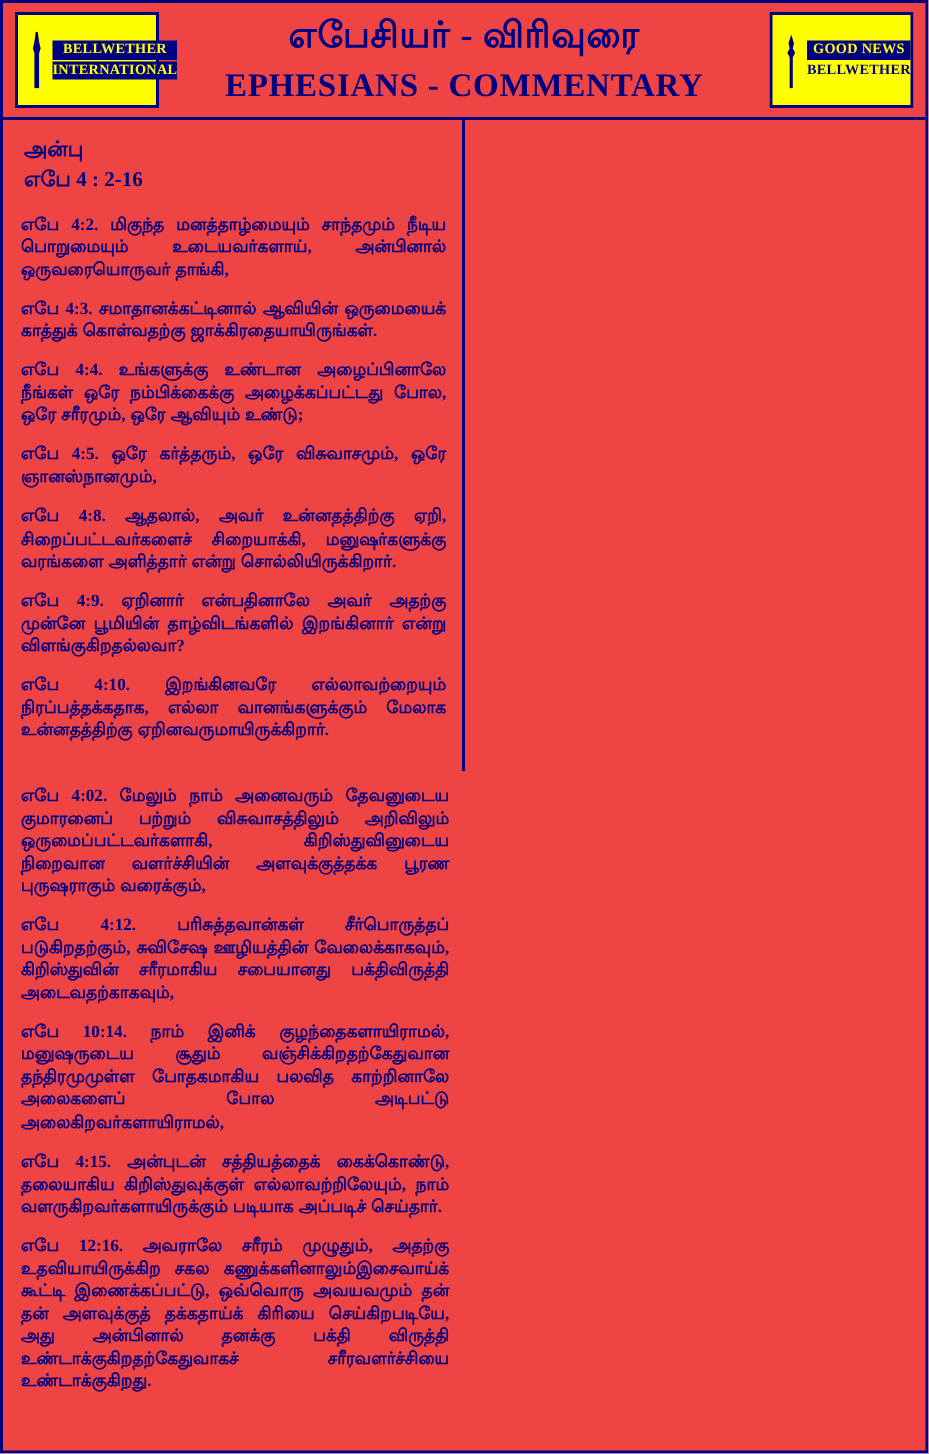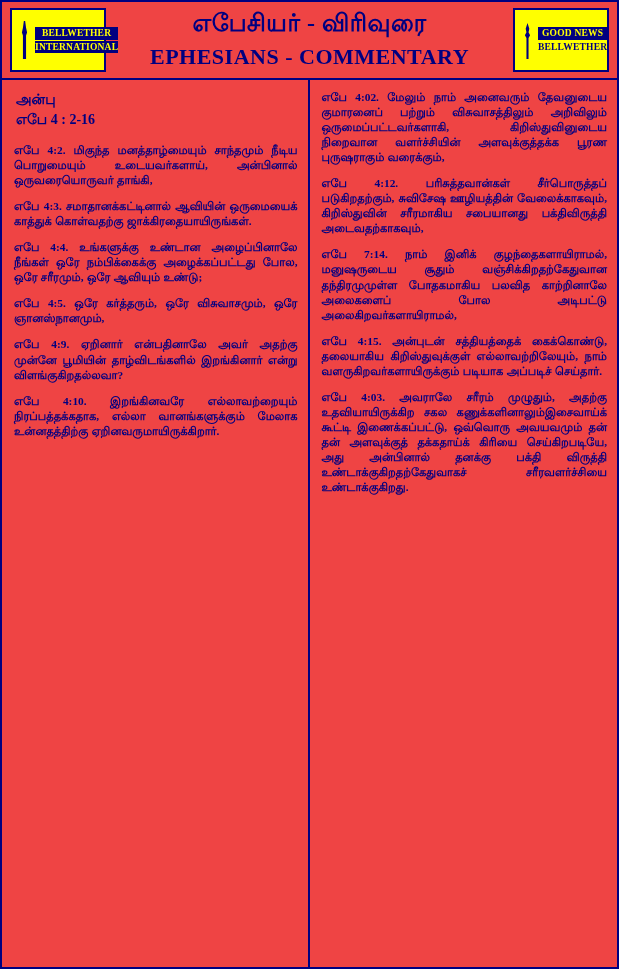--- a/index.html
+++ b/index.html
@@ -92,20 +92,21 @@
     font-weight: bold;
     color: #000080;
     letter-spacing: 0.5px;
   }
   
   .columns {
     position: relative;
     display: flex;
     height: calc(100% - 78px);
     box-sizing: border-box;
+    flex-direction: column;
   }
   .col {
     box-sizing: border-box;
     padding: 10px 10px 8px 12px;
     width: 50%;
   }
   .col.left {
     border-right: 2px solid #000080;
   }
   .heading {
@@ -187,28 +188,29 @@
   <div class="columns">
 
     <div class="col left">
       <div class="heading">அன்பு</div>
       <div class="heading ref">எபே 4 : 2-16</div>
 
       <p class="verse">எபே 4:2. மிகுந்த மனத்தாழ்மையும் சாந்தமும் நீடிய பொறுமையும் உடையவர்களாய், அன்பினால் ஒருவரையொருவர் தாங்கி,</p>
       <p class="verse">எபே 4:3. சமாதானக்கட்டினால் ஆவியின் ஒருமையைக் காத்துக் கொள்வதற்கு ஜாக்கிரதையாயிருங்கள்.</p>
       <p class="verse">எபே 4:4. உங்களுக்கு உண்டான அழைப்பினாலே நீங்கள் ஒரே நம்பிக்கைக்கு அழைக்கப்பட்டது போல, ஒரே சரீரமும், ஒரே ஆவியும் உண்டு;</p>
       <p class="verse">எபே 4:5. ஒரே கர்த்தரும், ஒரே விசுவாசமும், ஒரே ஞானஸ்நானமும்,</p>
+      <p class="verse">எபே 4:8. ஆதலால், அவர் உன்னதத்திற்கு ஏறி, சிறைப்பட்டவர்களைச் சிறையாக்கி, மனுஷர்களுக்கு வரங்களை அளித்தார் என்று சொல்லியிருக்கிறார்.</p>
       <p class="verse">எபே 4:9. ஏறினார் என்பதினாலே அவர் அதற்கு முன்னே பூமியின் தாழ்விடங்களில் இறங்கினார் என்று விளங்குகிறதல்லவா?</p>
       <p class="verse">எபே 4:10. இறங்கினவரே எல்லாவற்றையும் நிரப்பத்தக்கதாக, எல்லா வானங்களுக்கும் மேலாக உன்னதத்திற்கு ஏறினவருமாயிருக்கிறார்.</p>
       <p class="verse"></p>
     </div>
 
     <div class="col right">
       <p class="verse">எபே 4:02. மேலும் நாம் அனைவரும் தேவனுடைய குமாரனைப் பற்றும் விசுவாசத்திலும் அறிவிலும் ஒருமைப்பட்டவர்களாகி, கிறிஸ்துவினுடைய நிறைவான வளர்ச்சியின் அளவுக்குத்தக்க பூரண புருஷராகும் வரைக்கும்,</p>
       <p class="verse">எபே 4:12. பரிசுத்தவான்கள் சீர்பொருத்தப் படுகிறதற்கும், சுவிசேஷ ஊழியத்தின் வேலைக்காகவும், கிறிஸ்துவின் சரீரமாகிய சபையானது பக்திவிருத்தி அடைவதற்காகவும்,</p>
-      <p class="verse">எபே 7:14. நாம் இனிக் குழந்தைகளாயிராமல், மனுஷருடைய சூதும் வஞ்சிக்கிறதற்கேதுவான தந்திரமுமுள்ள போதகமாகிய பலவித காற்றினாலே அலைகளைப் போல அடிபட்டு அலைகிறவர்களாயிராமல்,</p>
+      <p class="verse">எபே 10:14. நாம் இனிக் குழந்தைகளாயிராமல், மனுஷருடைய சூதும் வஞ்சிக்கிறதற்கேதுவான தந்திரமுமுள்ள போதகமாகிய பலவித காற்றினாலே அலைகளைப் போல அடிபட்டு அலைகிறவர்களாயிராமல்,</p>
       <p class="verse">எபே 4:15. அன்புடன் சத்தியத்தைக் கைக்கொண்டு, தலையாகிய கிறிஸ்துவுக்குள் எல்லாவற்றிலேயும், நாம் வளருகிறவர்களாயிருக்கும் படியாக அப்படிச் செய்தார்.</p>
-      <p class="verse">எபே 4:03. அவராலே சரீரம் முழுதும், அதற்கு உதவியாயிருக்கிற சகல கணுக்களினாலும்இசைவாய்க் கூட்டி இணைக்கப்பட்டு, ஒவ்வொரு அவயவமும் தன் தன் அளவுக்குத் தக்கதாய்க் கிரியை செய்கிறபடியே, அது அன்பினால் தனக்கு பக்தி விருத்தி உண்டாக்குகிறதற்கேதுவாகச் சரீரவளர்ச்சியை உண்டாக்குகிறது.</p>
+      <p class="verse">எபே 12:16. அவராலே சரீரம் முழுதும், அதற்கு உதவியாயிருக்கிற சகல கணுக்களினாலும்இசைவாய்க் கூட்டி இணைக்கப்பட்டு, ஒவ்வொரு அவயவமும் தன் தன் அளவுக்குத் தக்கதாய்க் கிரியை செய்கிறபடியே, அது அன்பினால் தனக்கு பக்தி விருத்தி உண்டாக்குகிறதற்கேதுவாகச் சரீரவளர்ச்சியை உண்டாக்குகிறது.</p>
     </div>
 
   </div>
 
 </div>
 
 </body></html>

